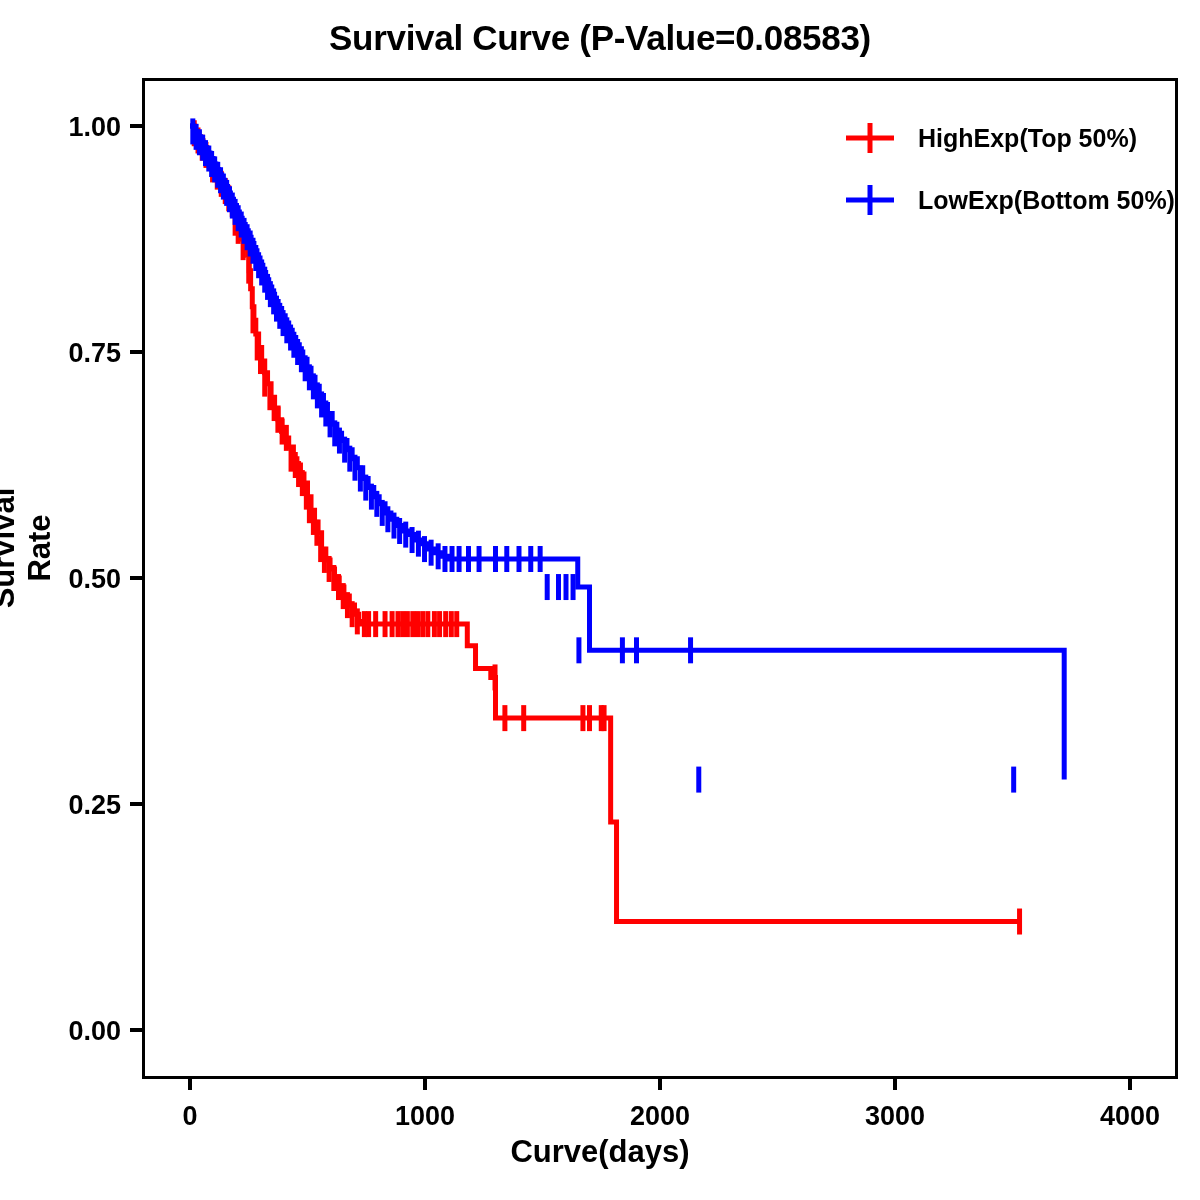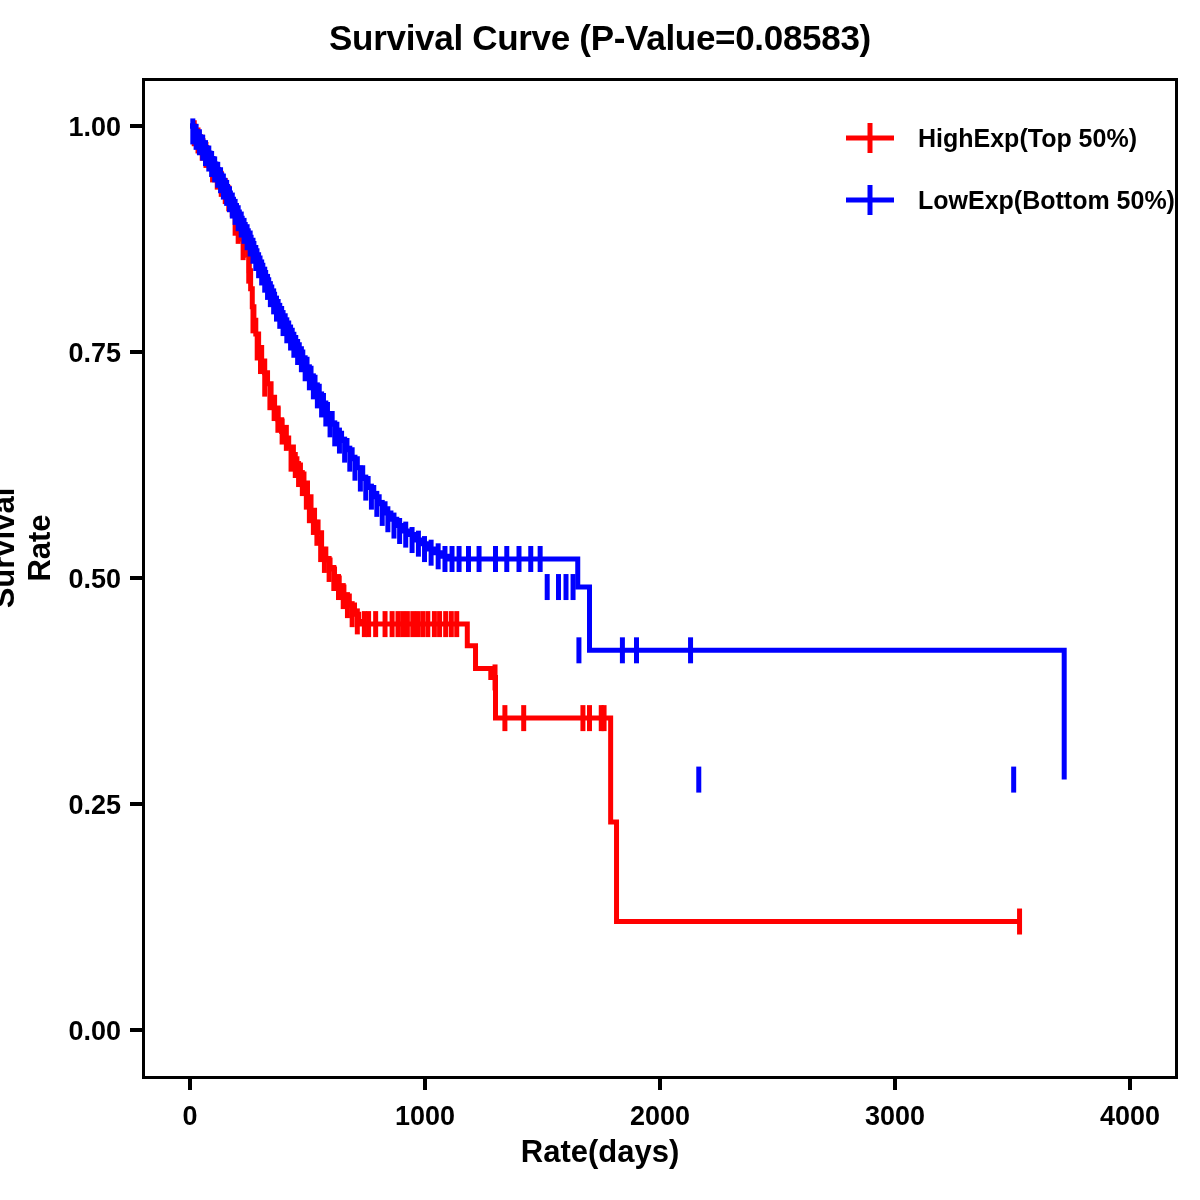--- a/index.html
+++ b/index.html
@@ -268,15 +268,15 @@
         </g>
         <g>
           <line x1="846" y1="200" x2="894" y2="200" stroke="#0000FF" stroke-width="5"></line>
           <line x1="870" y1="185" x2="870" y2="215" stroke="#0000FF" stroke-width="5"></line>
           <text x="918" y="209" class="legend-text">LowExp(Bottom 50%)</text>
         </g>
       </g>
   </svg>
 
   <div id="ylabel">Survival Rate</div>
-  <div id="xlabel">Rate(days)</div>
+  <div id="xlabel">Curve(days)</div>
 
 </div>
 
 </body></html>

